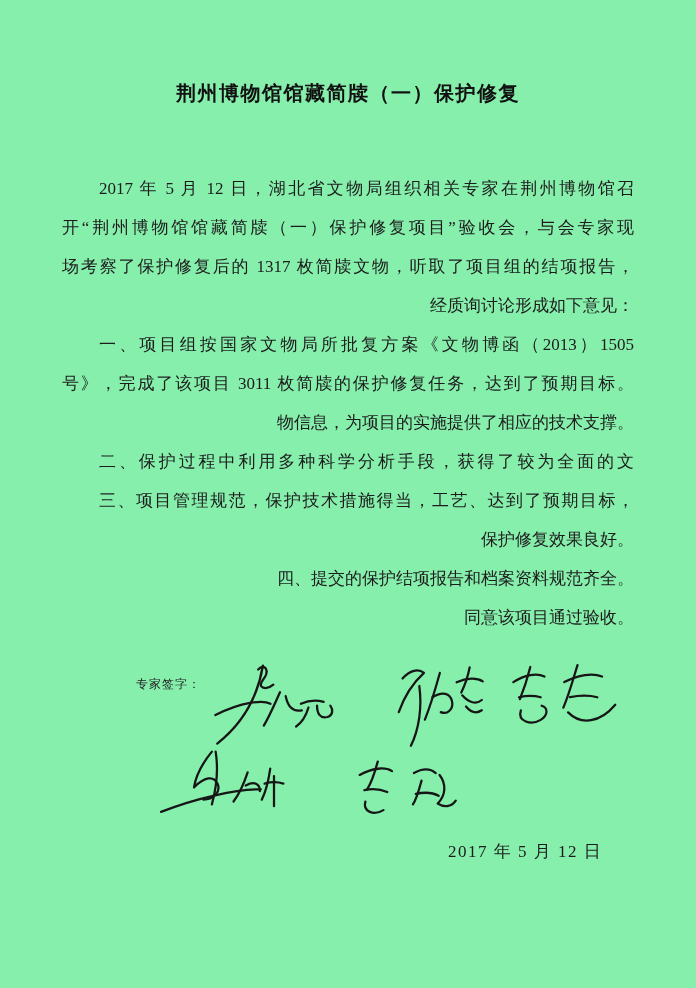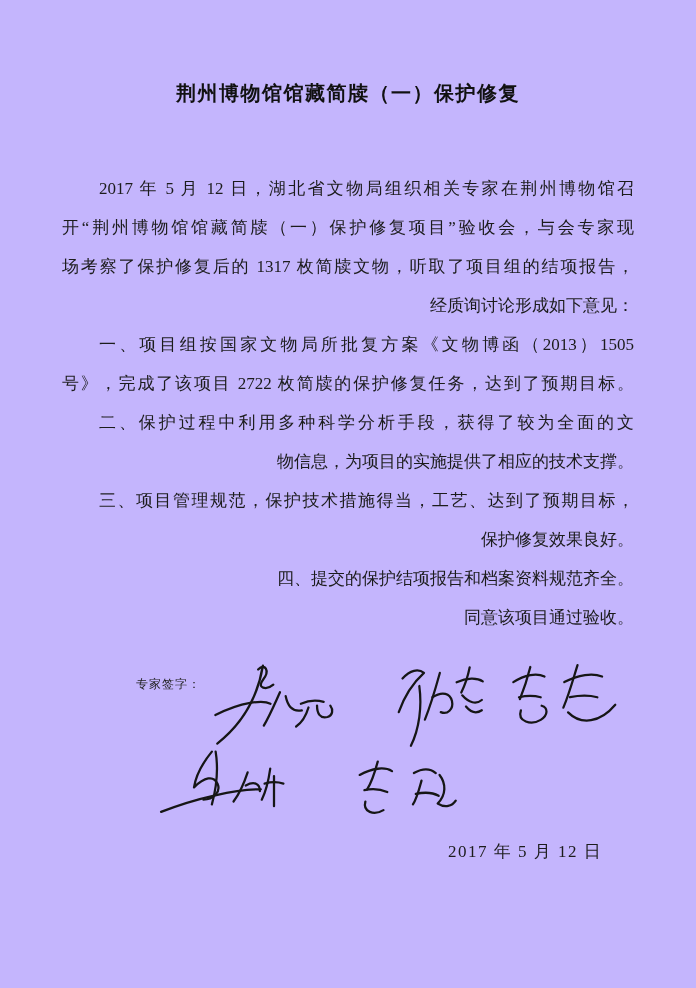--- a/index.html
+++ b/index.html
@@ -1,21 +1,21 @@
 <!DOCTYPE html>
 <html><head>
 <meta charset="utf-8">
 <style>
   html, body { margin: 0; padding: 0; background: #e8e8e8; }
   .page {
     position: relative;
     width: 696px;
     height: 988px;
     margin: 0 auto;
-    background: #c4b5fd;
+    background: #86efac;
     color: #1c1c1c;
     overflow: hidden;
     font-family: "Liberation Serif", serif;
   }
   .title-line {
     position: absolute;
     left: 0; right: 0;
     text-align: center;
     font-family: "Liberation Sans", sans-serif;
     font-weight: bold;
@@ -79,23 +79,23 @@
 
   <div class="title-line first">荆州博物馆馆藏简牍（一）保护修复</div>
 
 
   <div class="body-lines" id="body-lines">
       <div class="line justify indent">2017 年 5 月 12 日，湖北省文物局组织相关专家在荆州博物馆召</div>
       <div class="line justify">开“荆州博物馆馆藏简牍（一）保护修复项目”验收会，与会专家现</div>
       <div class="line justify">场考察了保护修复后的 1317 枚简牍文物，听取了项目组的结项报告，</div>
       <div class="line">经质询讨论形成如下意见：</div>
       <div class="line justify indent">一、项目组按国家文物局所批复方案《文物博函（2013）1505</div>
-      <div class="line justify">号》，完成了该项目 2722 枚简牍的保护修复任务，达到了预期目标。</div>
+      <div class="line justify">号》，完成了该项目 3011 枚简牍的保护修复任务，达到了预期目标。</div>
+      <div class="line">物信息，为项目的实施提供了相应的技术支撑。</div>
       <div class="line justify indent">二、保护过程中利用多种科学分析手段，获得了较为全面的文</div>
-      <div class="line">物信息，为项目的实施提供了相应的技术支撑。</div>
       <div class="line justify indent">三、项目管理规范，保护技术措施得当，工艺、达到了预期目标，</div>
       <div class="line">保护修复效果良好。</div>
       <div class="line indent">四、提交的保护结项报告和档案资料规范齐全。</div>
       <div class="line indent">同意该项目通过验收。</div>
     </div>
 
   <div class="sig-label">专家签字：</div>
 
   <div id="signatures">
       <svg class="sig" viewBox="0 0 135 100" style="left: 205px; top: 660px; width: 130px; height: 95px;">

